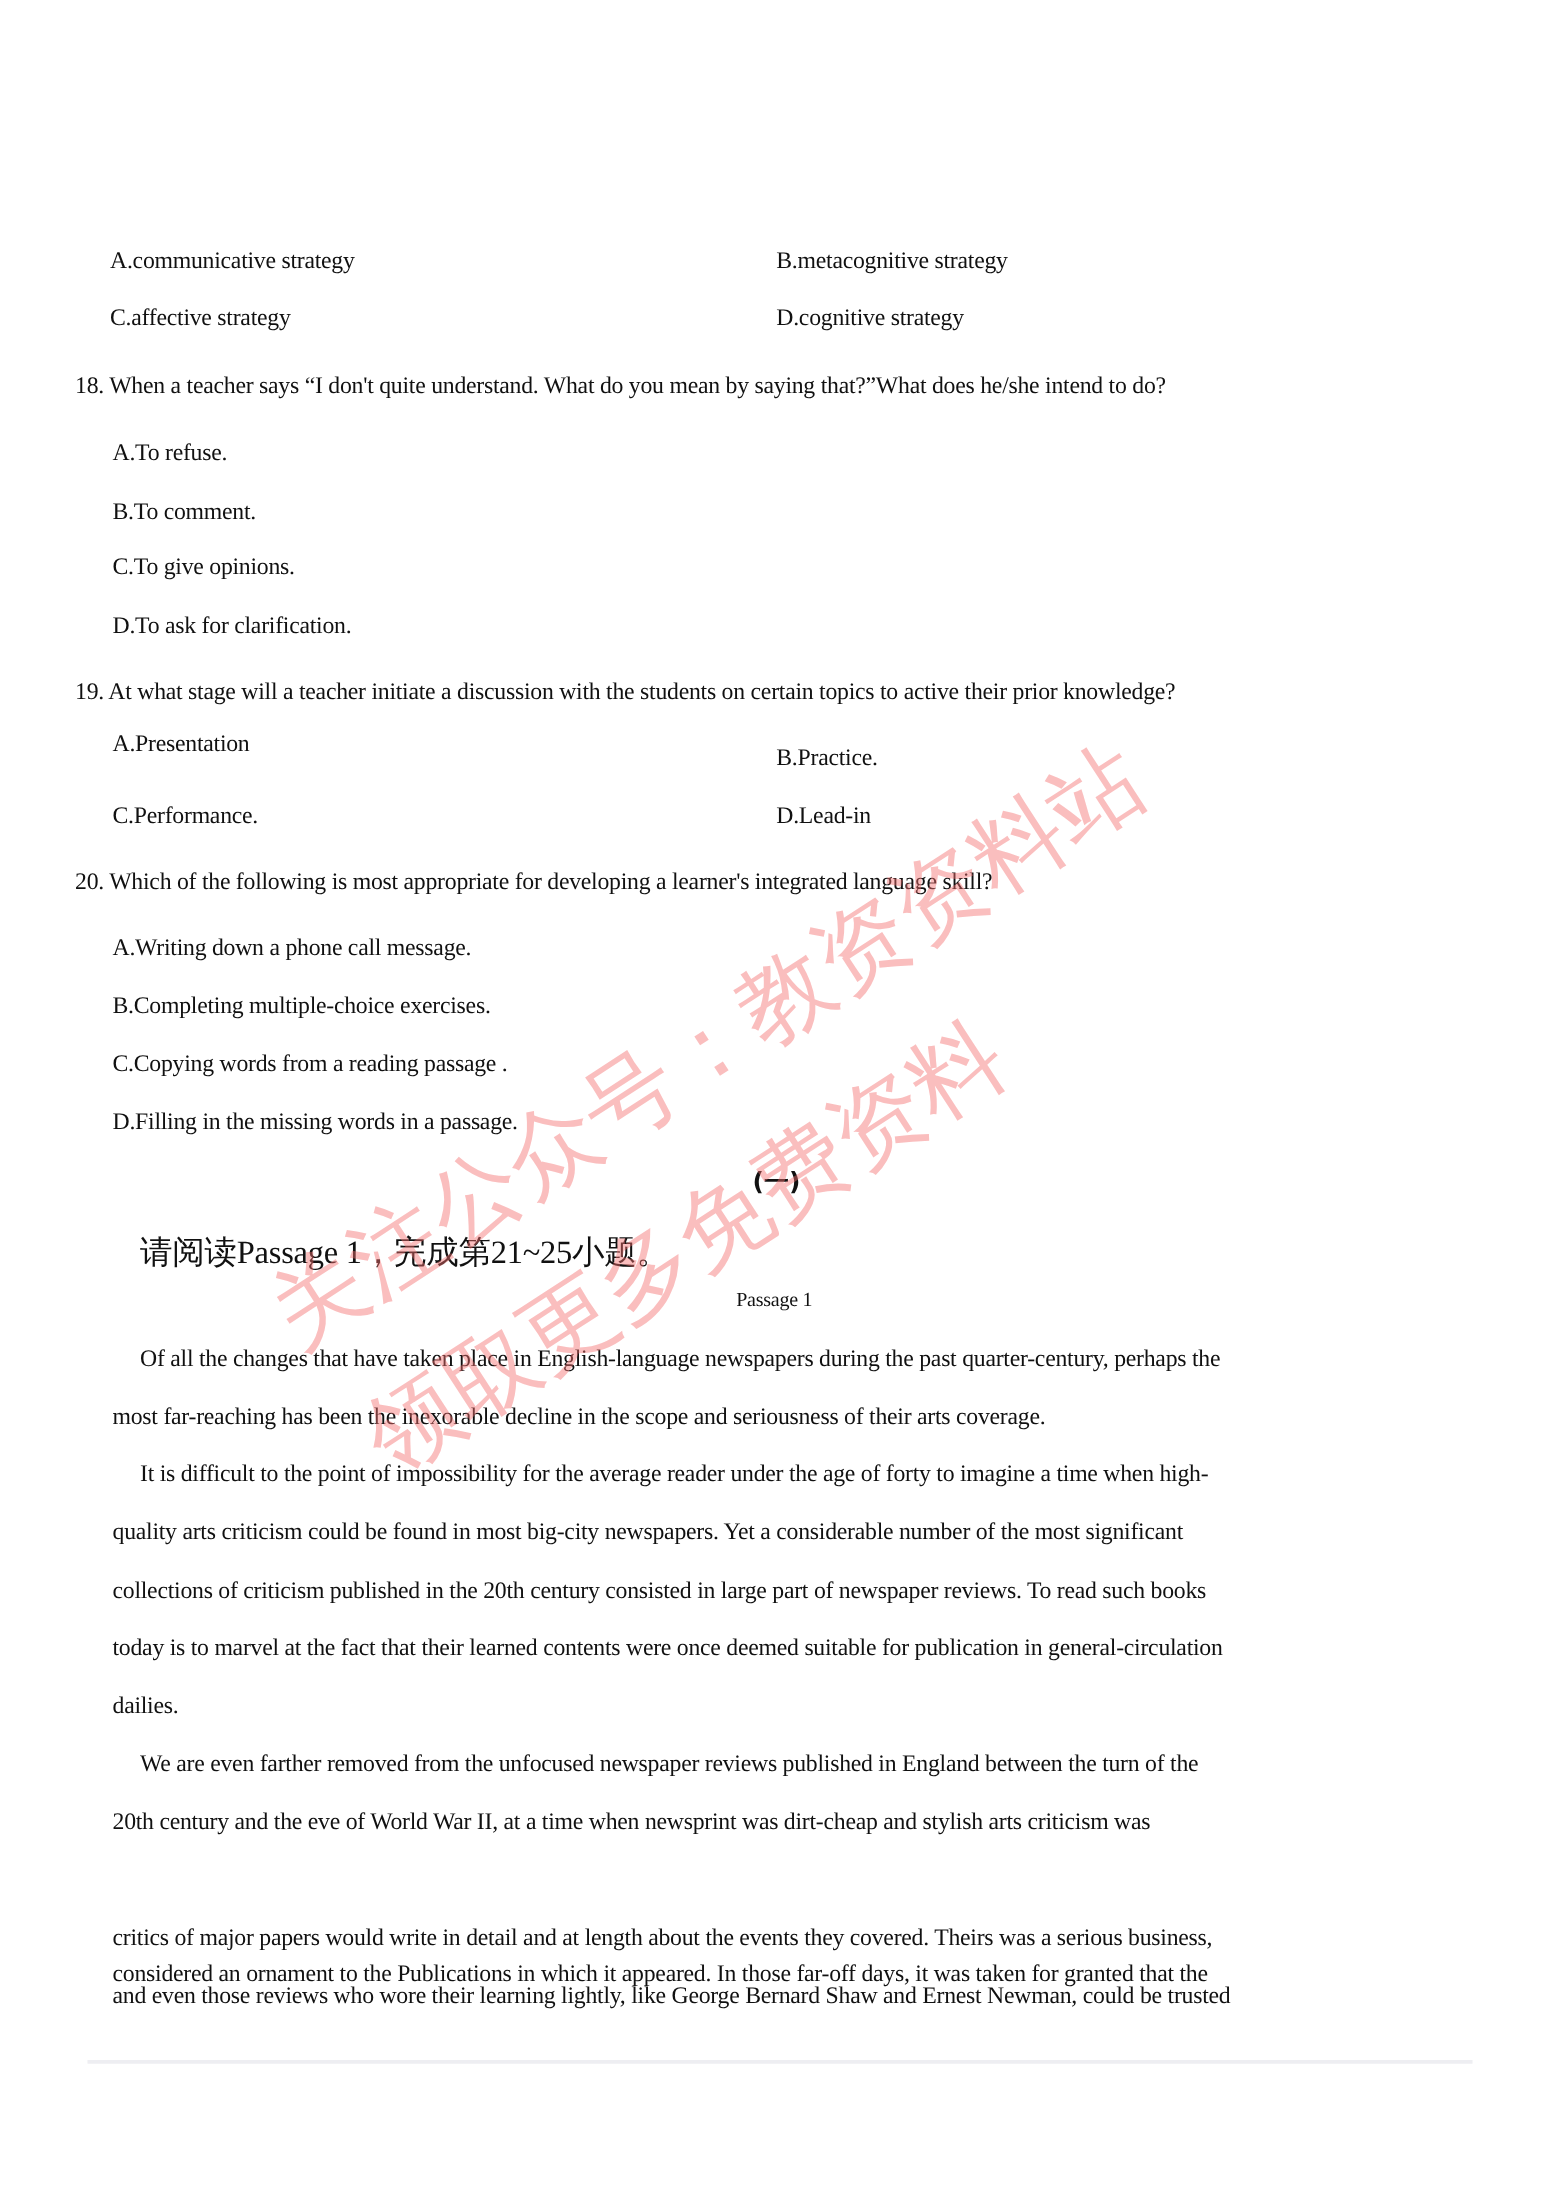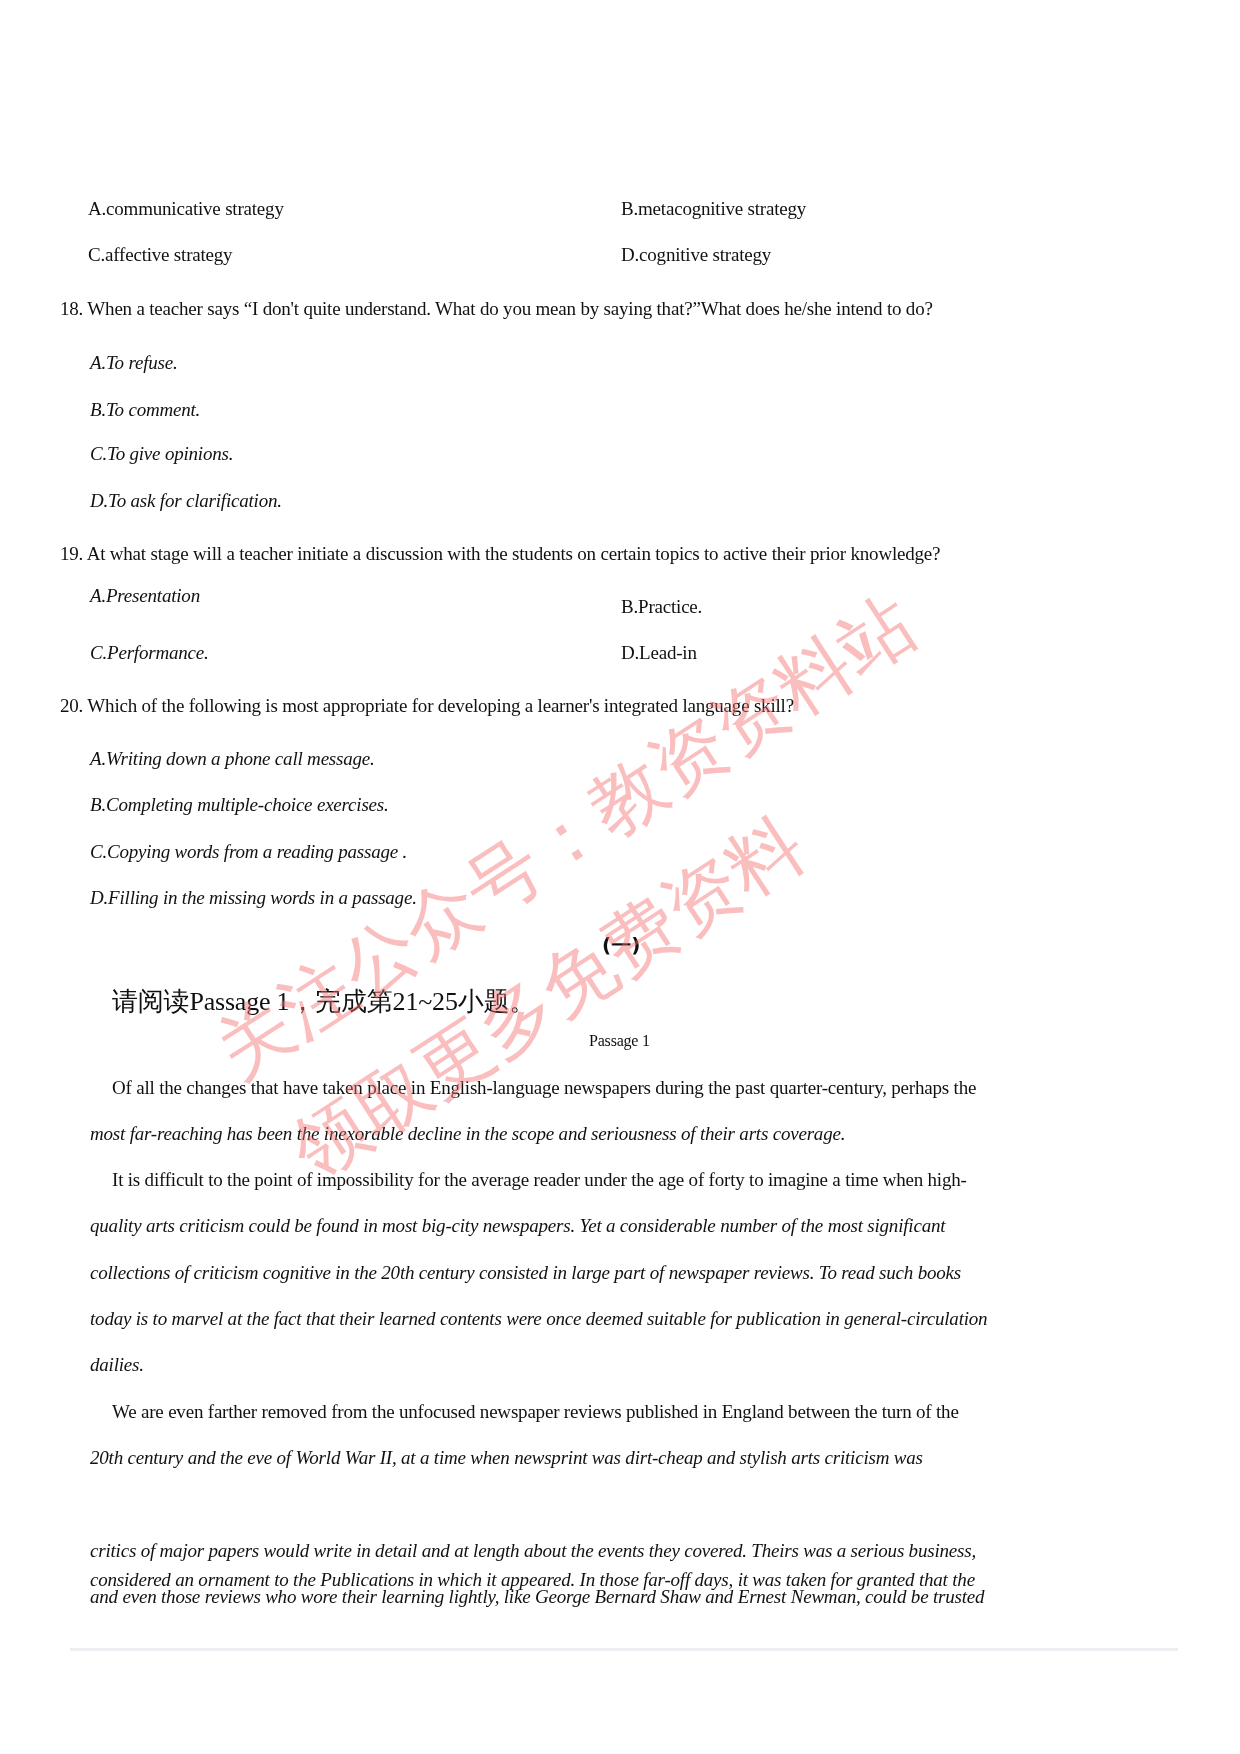--- a/index.html
+++ b/index.html
@@ -5,21 +5,21 @@
   html, body { margin: 0; padding: 0; background: #ffffff; }
   body {
     width: 1240px; height: 1754px; position: relative; overflow: hidden;
     font-family: "Liberation Serif", "DejaVu Serif", serif;
     color: #111;
   }
   .line { position: absolute; font-size: 19px; white-space: nowrap; letter-spacing: -0.2px; }
   .col-a { left: 88px; }
   .col-b { left: 621px; }
   .q { left: 60px; text-align: right; }
-  .opt { left: 90px; font-style: italic; }
+  .opt { left: 90px; }
   .indent { left: 112px; }
   .center-label { position: absolute; font-size: 20px; }
   .sans { font-family: "DejaVu Sans", "Liberation Sans", sans-serif; font-weight: bold; font-size: 20px; }
   .footer-rule { position: absolute; left: 70px; top: 1648px; width: 1108px; height: 3px; background: #eeeef2; }
   .watermark {
     position: absolute; color: rgba(244, 110, 110, 0.45);
     font-family: "DejaVu Sans", sans-serif; font-size: 74px; font-weight: normal;
     white-space: nowrap; transform-origin: left center; pointer-events: none;
   }
 </style>
@@ -52,21 +52,21 @@
   <div class="line opt" style="top:887px">D.Filling in the missing words in a passage.</div>
 
   <div class="center-label sans" style="top:932px; left:602px">(一)</div>
   <div class="line" style="top:984px; left:112px; font-size:26px">请阅读Passage 1，完成第21~25小题。</div>
   <div class="line" style="top:1032px; left:589px; font-size:16px">Passage 1</div>
 
   <div class="line indent" style="top:1077px">Of all the changes that have taken place in English-language newspapers during the past quarter-century, perhaps the</div>
   <div class="line opt" style="top:1123px">most far-reaching has been the inexorable decline in the scope and seriousness of their arts coverage.</div>
   <div class="line indent" style="top:1169px">It is difficult to the point of impossibility for the average reader under the age of forty to imagine a time when high-</div>
   <div class="line opt" style="top:1215px">quality arts criticism could be found in most big-city newspapers. Yet a considerable number of the most significant</div>
-  <div class="line opt" style="top:1262px">collections of criticism cognitive in the 20th century consisted in large part of newspaper reviews. To read such books</div>
+  <div class="line opt" style="top:1262px">collections of criticism published in the 20th century consisted in large part of newspaper reviews. To read such books</div>
   <div class="line opt" style="top:1308px">today is to marvel at the fact that their learned contents were once deemed suitable for publication in general-circulation</div>
   <div class="line opt" style="top:1354px">dailies.</div>
   <div class="line indent" style="top:1401px">We are even farther removed from the unfocused newspaper reviews published in England between the turn of the</div>
   <div class="line opt" style="top:1447px">20th century and the eve of World War II, at a time when newsprint was dirt-cheap and stylish arts criticism was</div>
   <div class="line opt" style="top:1569px">considered an ornament to the Publications in which it appeared. In those far-off days, it was taken for granted that the</div>
   <div class="line opt" style="top:1540px">critics of major papers would write in detail and at length about the events they covered. Theirs was a serious business,</div>
   <div class="line opt" style="top:1586px">and even those reviews who wore their learning lightly, like George Bernard Shaw and Ernest Newman, could be trusted</div>
 
   <div class="footer-rule"></div>
 

